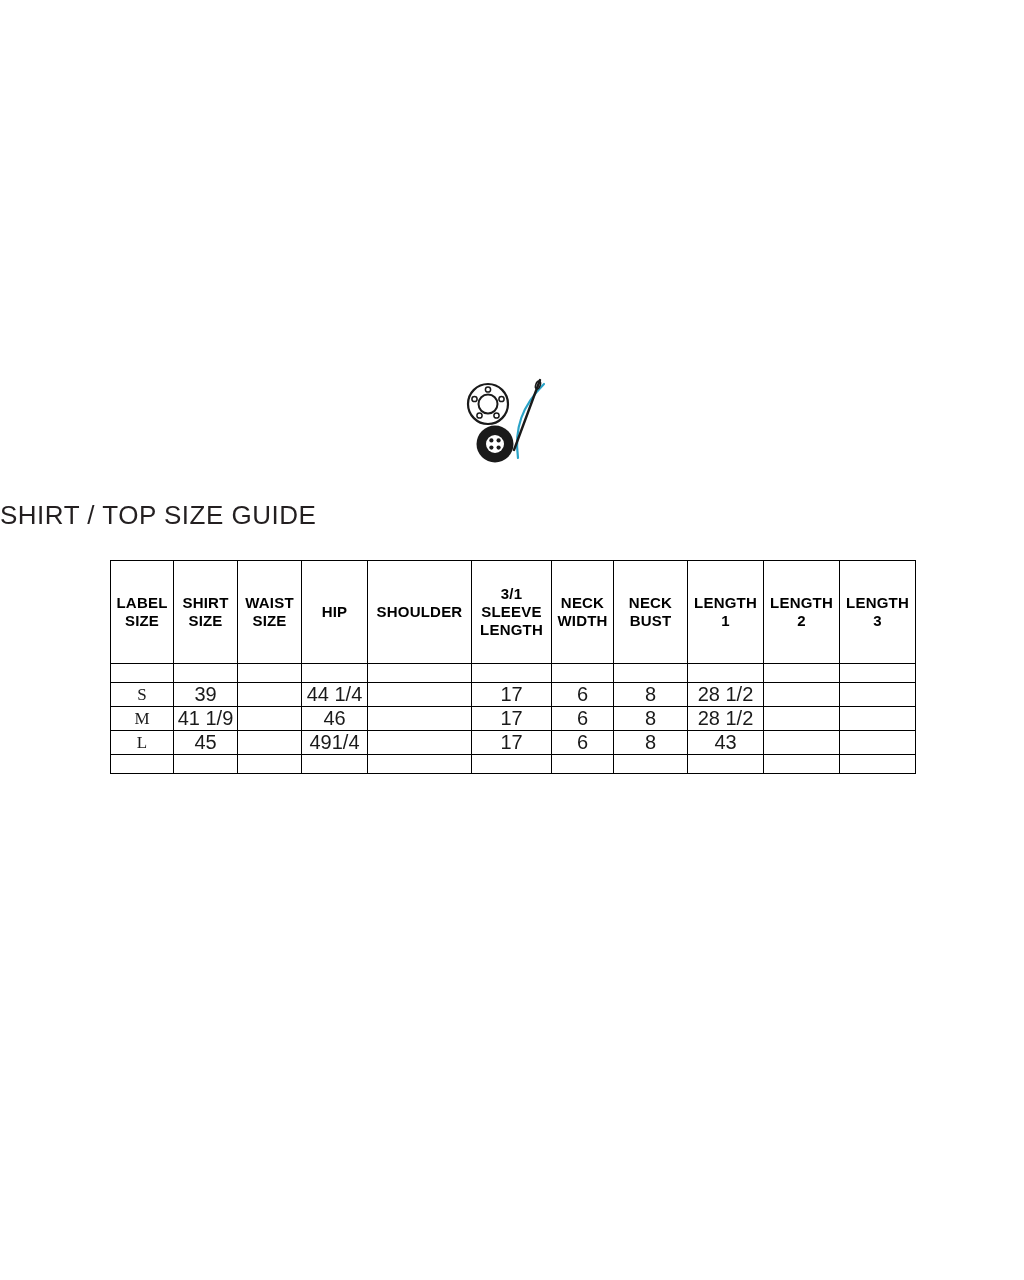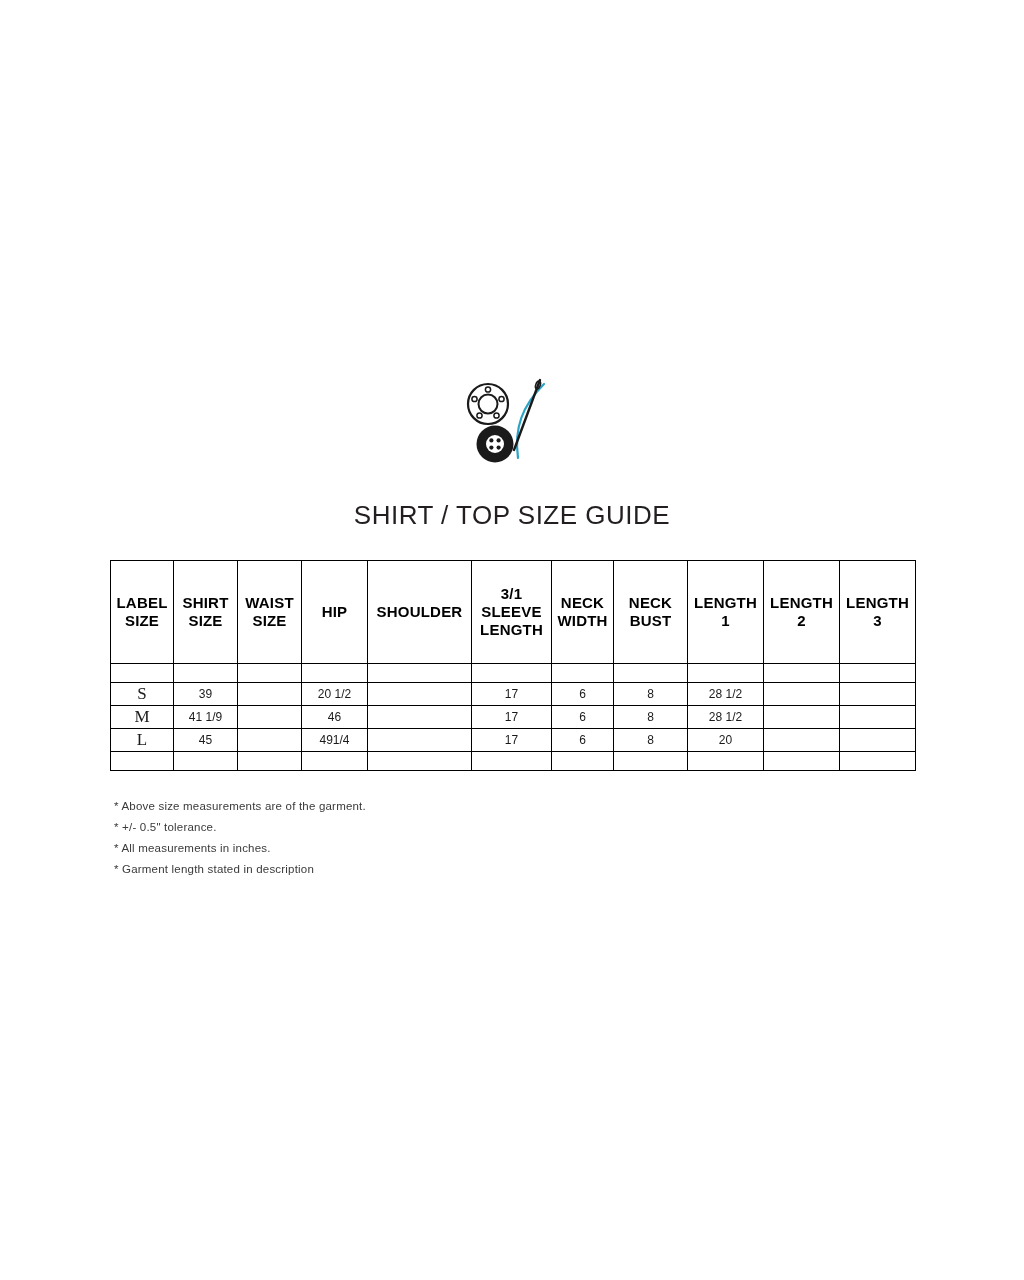--- a/index.html
+++ b/index.html
@@ -34,21 +34,21 @@
     height: 110px;
     position: relative;
   }
 
   
   .title {
     position: absolute;
     left: 0;
     right: 0;
     top: 500px;
-    text-align: center;
+    text-align: left;
     font-size: 26px;
     letter-spacing: 0.5px;
     font-weight: 400;
     color: #231f20;
   }
 
   
   .table-wrap {
     position: absolute;
     left: 110px;
@@ -81,21 +81,21 @@
   }
   tbody td {
     height: 22px;
     font-size: 17px;
     font-weight: 400;
     color: #1a1a1a;
     font-family: "Liberation Serif", serif;
   }
   tbody td.num {
     font-family: "Liberation Sans", sans-serif;
-    font-size: 12px;
+    font-size: 20px;
   }
 
   
   col.c0 { width: 63px; }
   col.c1 { width: 64px; }
   col.c2 { width: 64px; }
   col.c3 { width: 66px; }
   col.c4 { width: 104px; }
   col.c5 { width: 80px; }
   col.c6 { width: 62px; }
@@ -231,21 +231,21 @@
             <td></td>
             <td></td>
           <td></td>
             <td></td>
         </tr>
 
         <tr>
           <td>S</td>
           <td class="num">39</td>
           <td class="num"></td>
-          <td class="num">20 1/2</td>
+          <td class="num">44 1/4</td>
           <td class="num"></td>
           <td class="num">17</td>
           <td class="num">6</td>
           <td class="num">8</td>
           <td class="num">28 1/2</td>
           <td class="num"></td>
           <td class="num"></td>
         </tr>
 
         <tr>
@@ -264,21 +264,21 @@
 
         <tr>
           <td>L</td>
           <td class="num">45</td>
           <td class="num"></td>
           <td class="num">491/4</td>
           <td class="num"></td>
           <td class="num">17</td>
           <td class="num">6</td>
           <td class="num">8</td>
-          <td class="num">20</td>
+          <td class="num">43</td>
           <td class="num"></td>
           <td class="num"></td>
         </tr>
 
 
         <tr class="spacer-row">
           <td></td>
             <td></td>
             <td></td>
           <td></td>
@@ -287,20 +287,14 @@
           <td></td>
             <td></td>
             <td></td>
           <td></td>
             <td></td>
         </tr>
       </tbody>
     </table>
   </div>
 
-  <div class="notes">
-    <div class="note">* Above size measurements are of the garment.</div>
-    <div class="note">* +/- 0.5" tolerance.</div>
-    <div class="note">* All measurements in inches.</div>
-    <div class="note">* Garment length stated in description</div>
-  </div>
 
 </div>
 
 </body></html>

